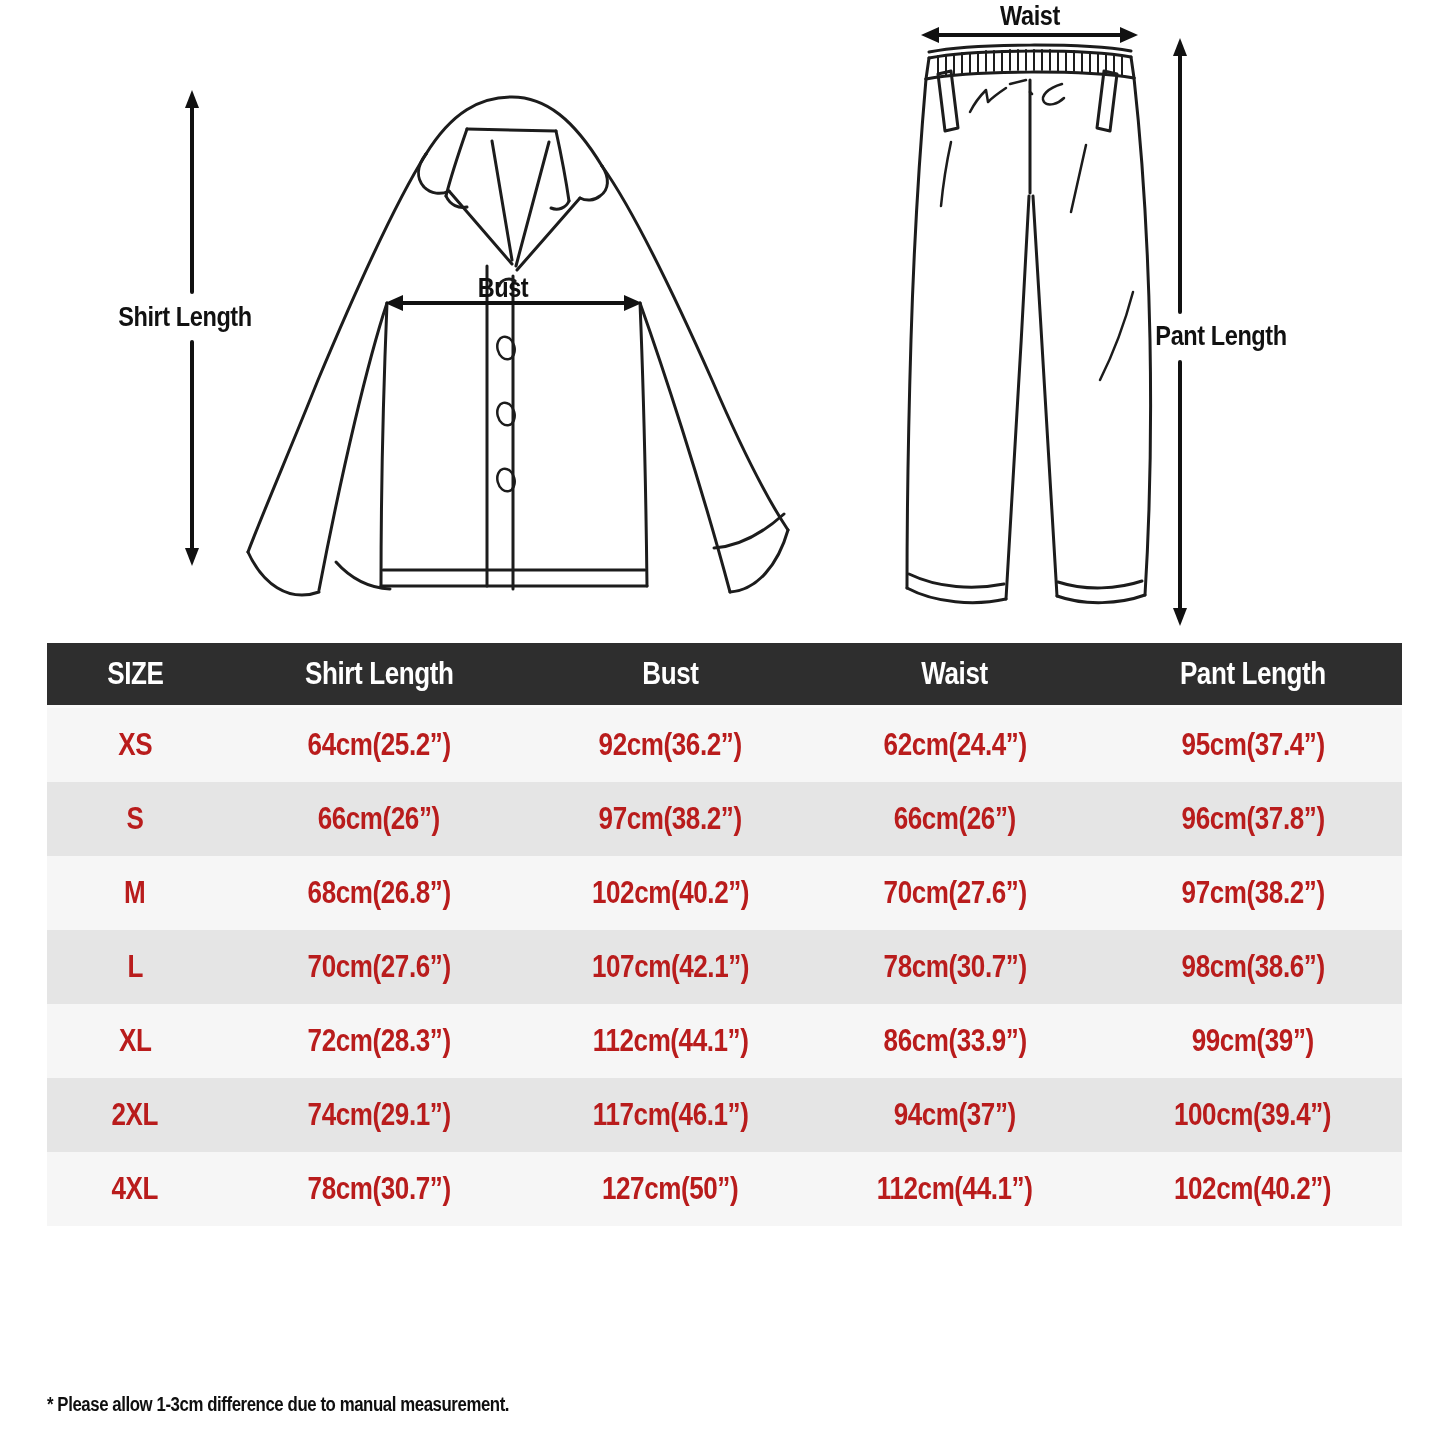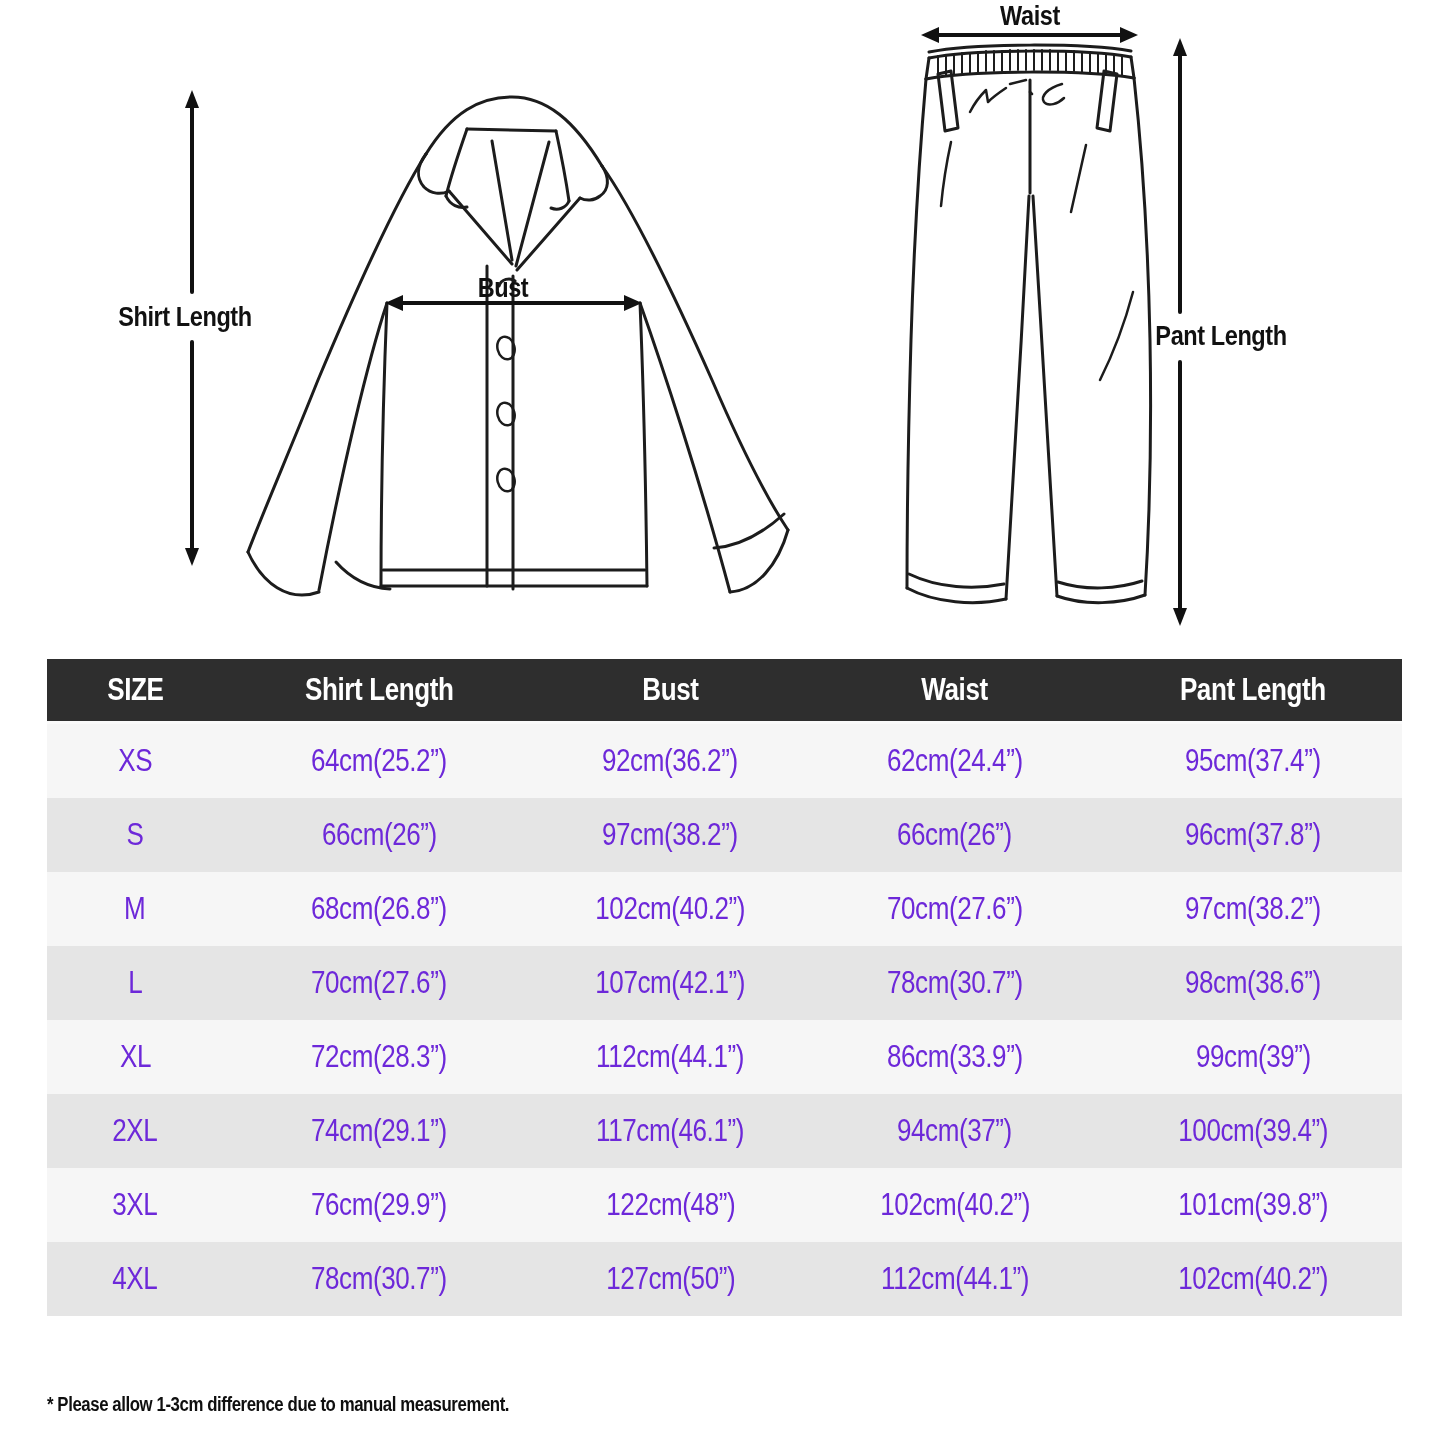--- a/index.html
+++ b/index.html
@@ -35,40 +35,39 @@
     transform-origin:left center;
     white-space:nowrap;
     letter-spacing:-0.5px;
   }
   table.size-table{
     position:absolute;
     left:47px;top:643px;
     width:1355px;
     border-collapse:collapse;
     table-layout:fixed;
-    margin-top:16px;
   }
   table.size-table th{
     background:#2e2e2e;
     color:#ffffff;
     height:62px;
     font-size:31px;
     font-weight:bold;
     text-align:center;
     vertical-align:middle;
     border-bottom:3px solid #fafafa;
     padding:0;
   }
   table.size-table td{
     height:74px;
     font-size:31px;
-    font-weight:normal;
+    font-weight:bold;
     text-align:center;
     vertical-align:middle;
-    color:#6d28d9;
+    color:#b91c1c;
     padding:0;
   }
   table.size-table tbody tr:nth-child(odd){background:#f6f6f6;}
   table.size-table tbody tr:nth-child(even){background:#e5e5e5;}
   .footnote{
     position:absolute;
     left:47px;top:1393px;
     font-size:20px;
     color:#0f0f0f;
   }
@@ -237,27 +236,20 @@
           <td><span class="cond">99cm(39”)</span></td>
         </tr>
         <tr>
           <td><span class="cond">2XL</span></td>
           <td><span class="cond">74cm(29.1”)</span></td>
           <td><span class="cond">117cm(46.1”)</span></td>
           <td><span class="cond">94cm(37”)</span></td>
           <td><span class="cond">100cm(39.4”)</span></td>
         </tr>
         <tr>
-          <td><span class="cond">3XL</span></td>
-          <td><span class="cond">76cm(29.9”)</span></td>
-          <td><span class="cond">122cm(48”)</span></td>
-          <td><span class="cond">102cm(40.2”)</span></td>
-          <td><span class="cond">101cm(39.8”)</span></td>
-        </tr>
-        <tr>
           <td><span class="cond">4XL</span></td>
           <td><span class="cond">78cm(30.7”)</span></td>
           <td><span class="cond">127cm(50”)</span></td>
           <td><span class="cond">112cm(44.1”)</span></td>
           <td><span class="cond">102cm(40.2”)</span></td>
         </tr>
       </tbody>
   </table>
 
   <div class="footnote"><span class="cond-left">* Please allow 1-3cm difference due to manual measurement.</span></div>

